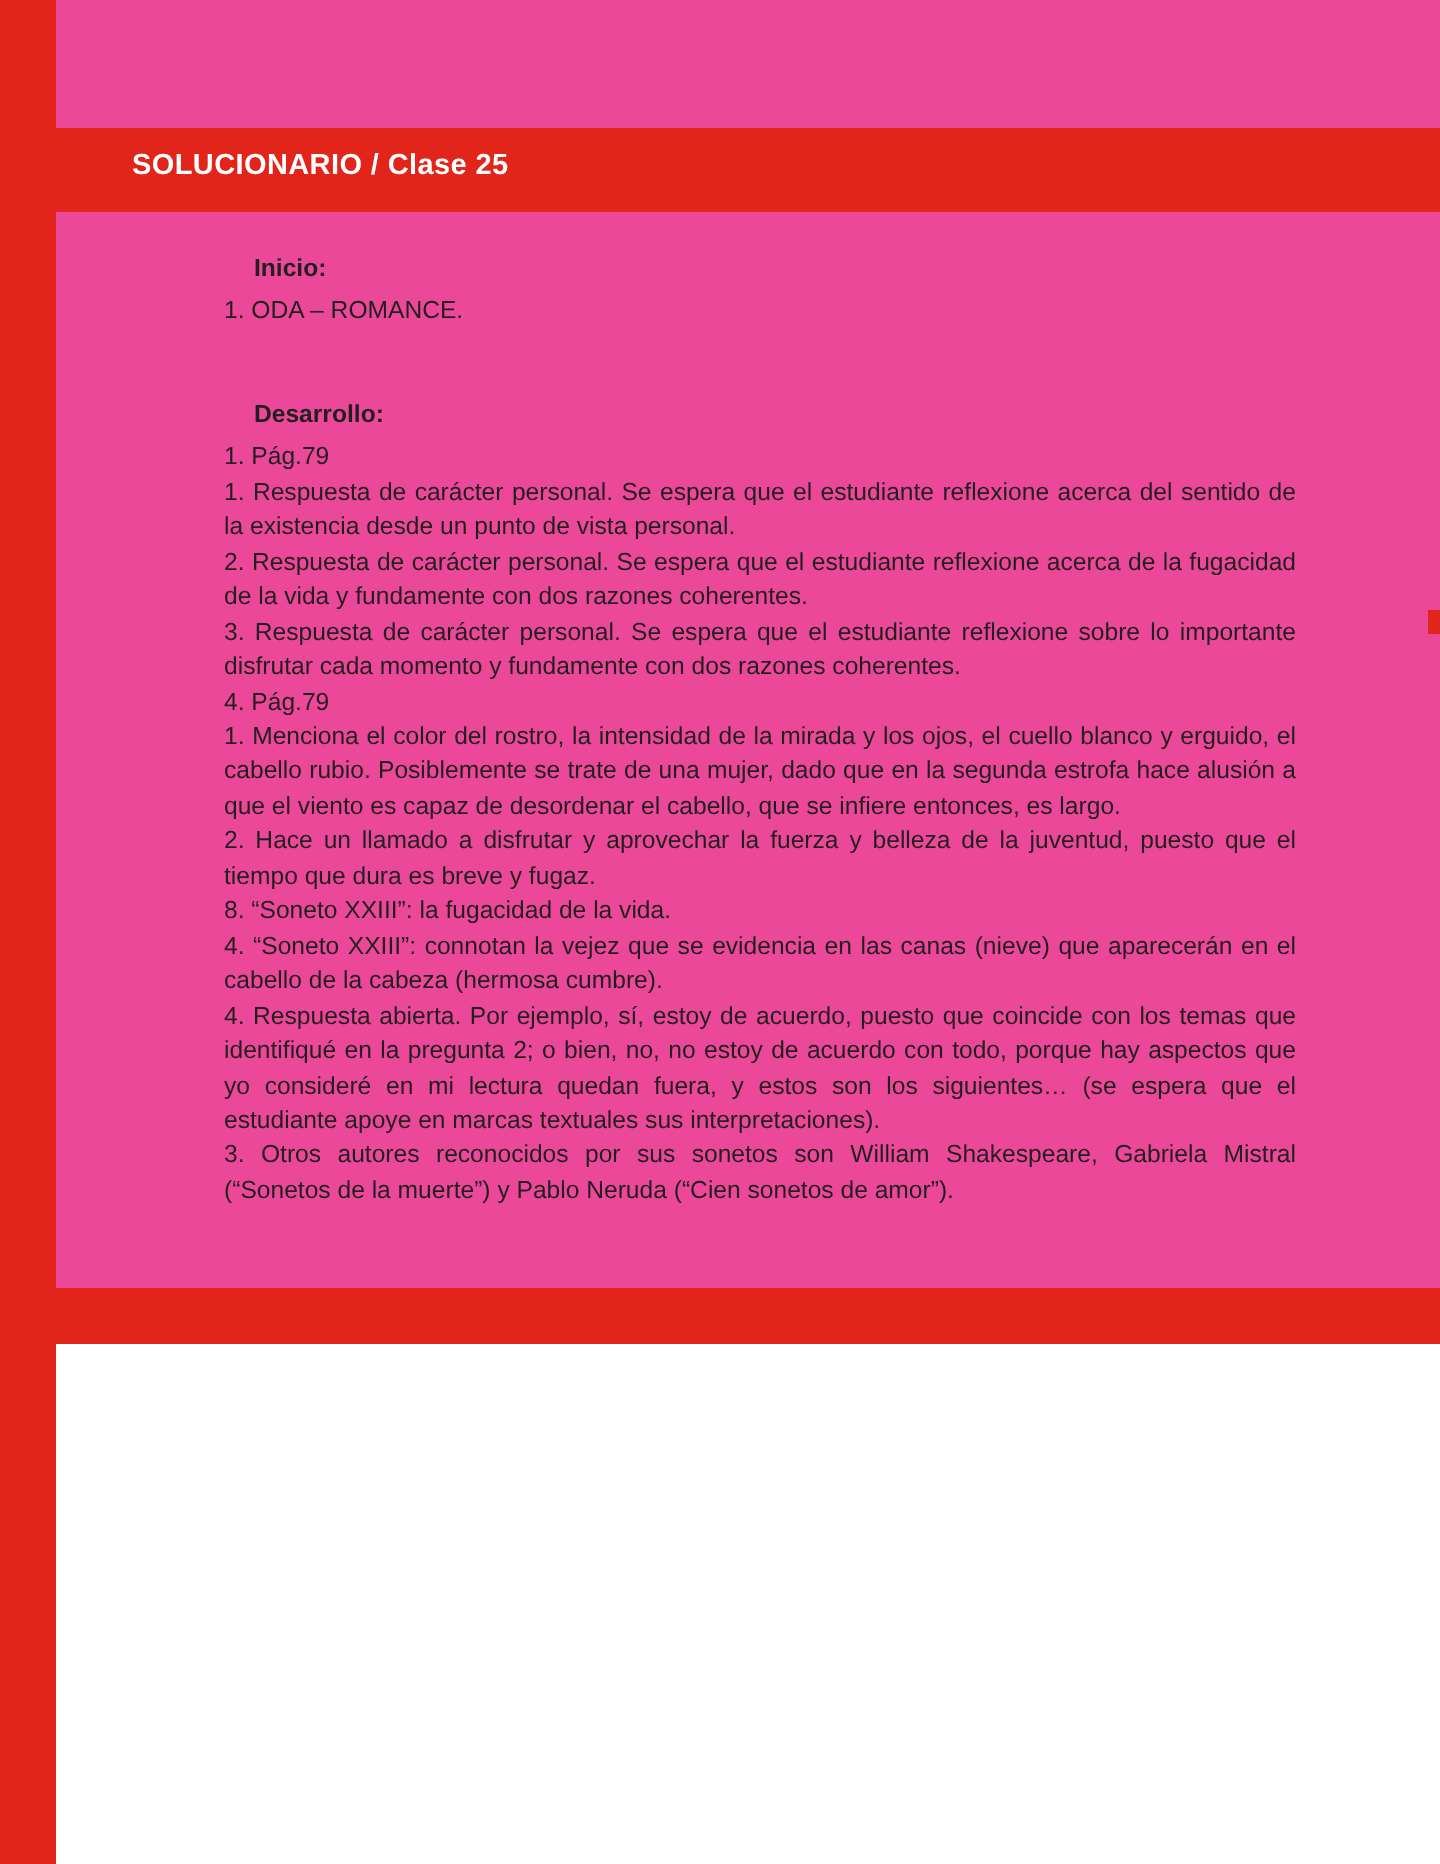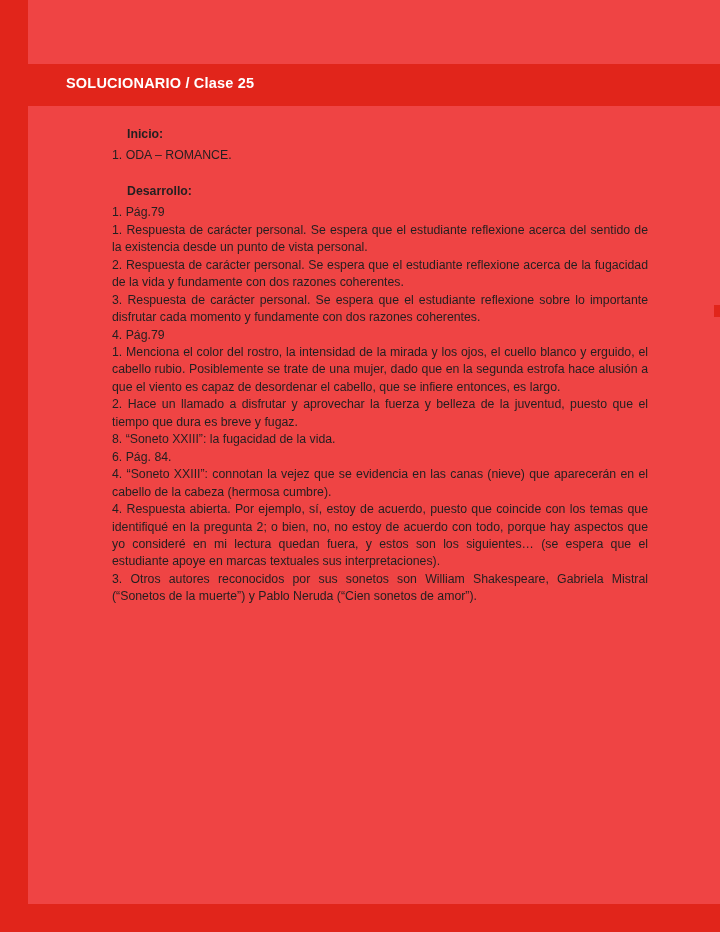--- a/index.html
+++ b/index.html
@@ -10,22 +10,22 @@
     width: 720px;
     height: 932px;
     background: #ffffff;
     font-family: "Liberation Sans", sans-serif;
     position: relative;
     overflow: hidden;
   }
   .page {
     position: relative;
     width: 720px;
-    height: 932px;
-    background: #ef4444;
+    height: 672px;
+    background: #ec4899;
   }
   
   .left-bar {
     position: absolute;
     left: 0;
     top: 0;
     width: 28px;
     height: 932px;
     background: #e1251b;
   }
@@ -78,21 +78,21 @@
     font-size: 12.3px;
     line-height: 1.42;
     color: #231f20;
   }
   .section-label {
     font-weight: bold;
     margin: 0 0 4px 0;
     padding-left: 15px;
   }
   .section-label.second {
-    margin-top: 18px;
+    margin-top: 34px;
   }
   p.item {
     margin: 0 12px 0 0;
     text-align: justify;
   }
   .indent1 {
     margin-left: 20px;
   }
   .indent2 {
     margin-left: 16px;
@@ -123,21 +123,20 @@
     <p class="section-label second">Desarrollo:</p>
 
     <p class="item indent2 gap-xl">1. Pág.79</p>
     <p class="item indent2 gap-s">1. Respuesta de carácter personal. Se espera que el estudiante reflexione acerca del sentido de la existencia desde un punto de vista personal.</p>
     <p class="item indent2 gap-l">2. Respuesta de carácter personal. Se espera que el estudiante reflexione acerca de la fugacidad de la vida y fundamente con dos razones coherentes.</p>
     <p class="item indent2 gap-l">3. Respuesta de carácter personal. Se espera que el estudiante reflexione sobre lo importante disfrutar cada momento y fundamente con dos razones coherentes.</p>
     <p class="item gap-l">4. Pág.79</p>
     <p class="item indent2 gap-xl">1. Menciona el color del rostro, la intensidad de la mirada y los ojos, el cuello blanco y erguido, el cabello rubio. Posiblemente se trate de una mujer, dado que en la segunda estrofa hace alusión a que el viento es capaz de desordenar el cabello, que se infiere entonces, es largo.</p>
     <p class="item indent2 gap-l">2. Hace un llamado a disfrutar y aprovechar la fuerza y belleza de la juventud, puesto que el tiempo que dura es breve y fugaz.</p>
     <p class="item gap-l">8.  “Soneto XXIII”: la fugacidad de la vida.</p>
-    <p class="item gap-l">6. Pág. 84.</p>
     <p class="item indent2 gap-s">4. “Soneto XXIII”: connotan la vejez que se evidencia en las canas (nieve) que aparecerán en el cabello de la cabeza (hermosa cumbre).</p>
     <p class="item indent2 gap-l">4. Respuesta abierta. Por ejemplo, sí, estoy de acuerdo, puesto que coincide con los temas que identifiqué en la pregunta 2; o bien, no, no estoy de acuerdo con todo, porque hay aspectos que yo consideré en mi lectura quedan fuera, y estos son los siguientes… (se espera que el estudiante apoye en marcas textuales sus interpretaciones).</p>
     <p class="item gap-l">3. Otros autores reconocidos por sus sonetos son William Shakespeare, Gabriela Mistral (“Sonetos de la muerte”) y Pablo Neruda (“Cien sonetos de amor”).</p>
 
   </div>
 
   <div class="footer-band"></div>
 
 </div>
 

